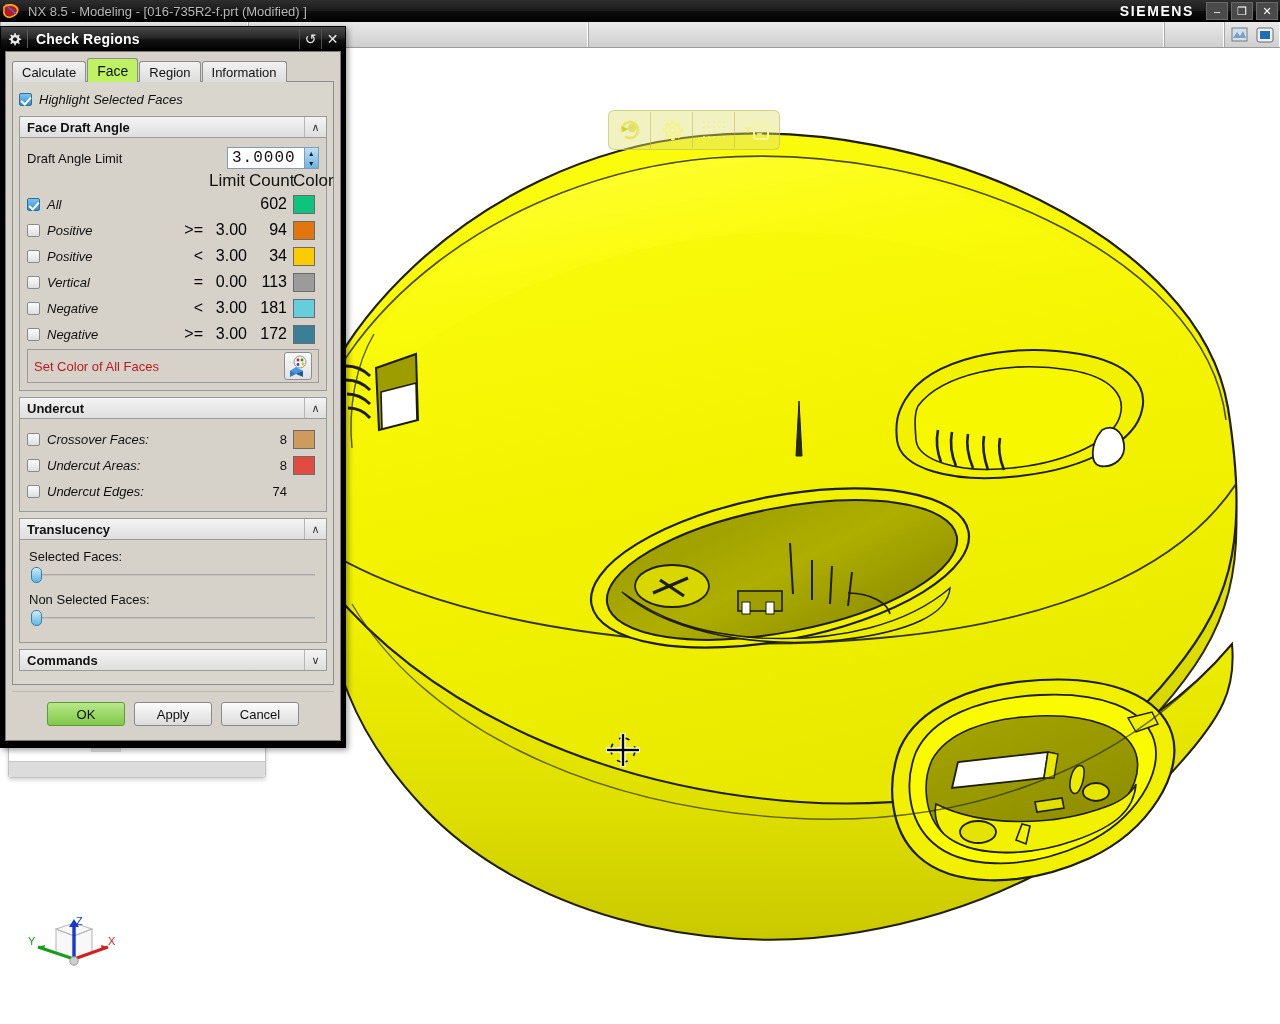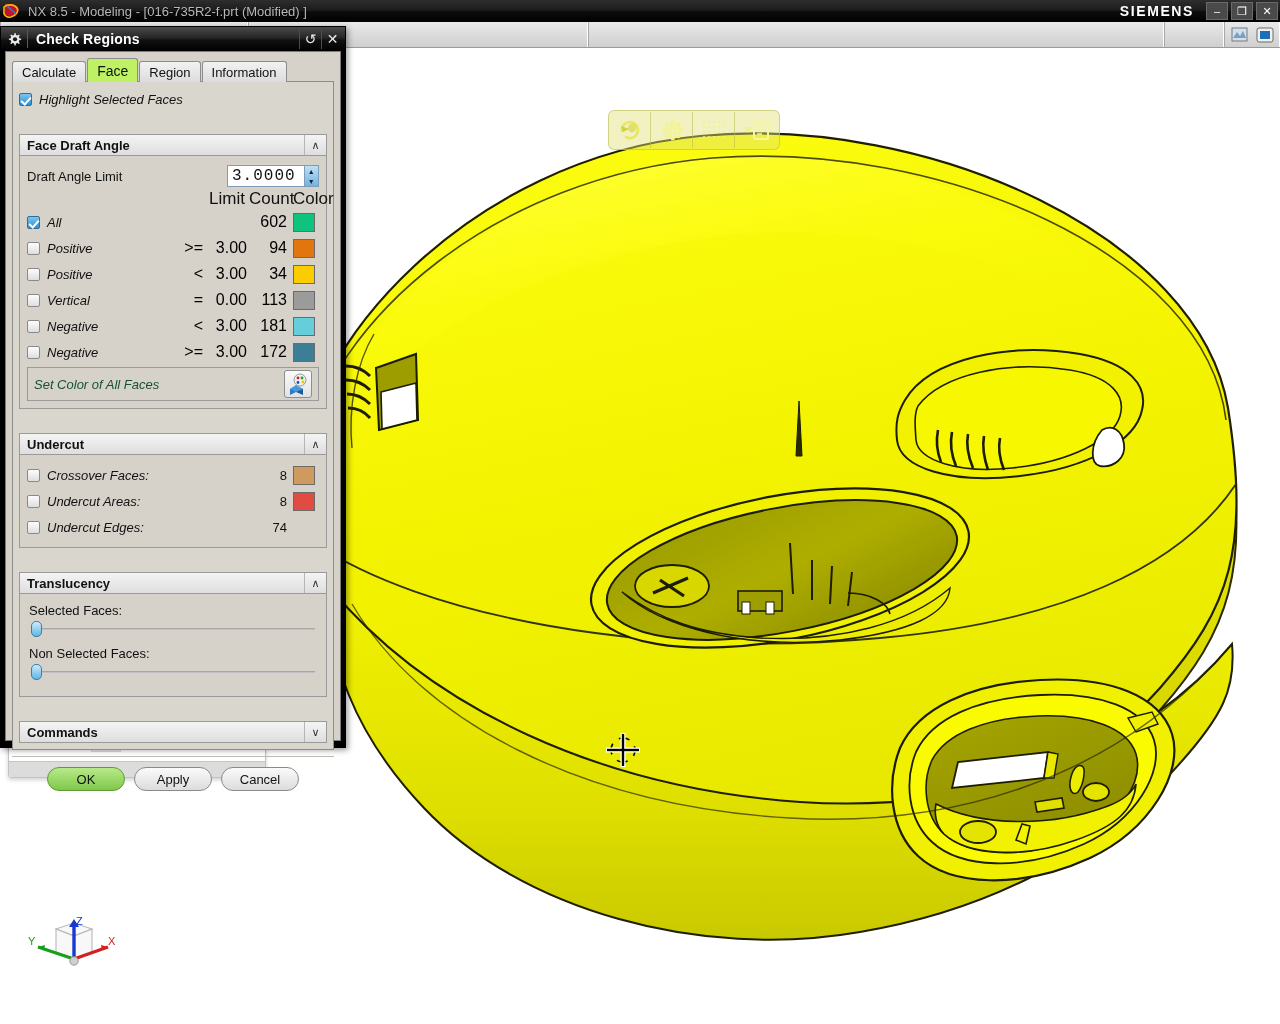--- a/index.html
+++ b/index.html
@@ -140,21 +140,21 @@
   }
   .cbox.checked { background: linear-gradient(to bottom,#7fc4ef,#2f8fd0); border-color:#2a6f9e; }
   .cbox.checked::after {
     content:""; position:absolute; left:3px; top:1px; width:4px; height:8px;
     border: solid #ffffff; border-width: 0 2px 2px 0; transform: rotate(42deg);
   }
   .cbox.plain { border:1px solid #8a8a8a; background:linear-gradient(to bottom,#fdfdfd,#dedede); }
   .chk-label { font-size: 13px; color:#111; margin-left: 7px; font-style: italic; }
 
   
-  .group { margin-top: 24px; }
+  .group { margin-top: 6px; }
   .group-head {
     display:flex; align-items:center; height: 22px;
     background: linear-gradient(to bottom,#f4f4f4,#dedede);
     border: 1px solid #9a9a9a;
   }
   .group-head .gh-title {
     font-size: 13px; font-weight: bold; color:#111; padding-left: 7px; flex: 1 1 auto;
   }
   .group-head .gh-chev {
     width: 22px; height: 100%; border-left: 1px solid #b5b5b5;
@@ -187,21 +187,21 @@
   .col-limit-op { width: 26px; text-align: right; }
   .col-limit-val { width: 46px; text-align: right; padding-right: 2px; }
   .col-count { width: 44px; text-align: right; padding-right: 6px; }
   .col-color { width: 26px; text-align: center; }
   .facerow { display:flex; align-items:center; height: 26px; }
   .facerow .fl { flex:1 1 auto; display:flex; align-items:center; }
   .swatch { width: 22px; height: 19px; border:1px solid #6b6b6b; }
 
   .setcolor-row { display:flex; align-items:center; height: 34px;
     border:1px solid #9a9a9a; background:#d6d2ca; margin-top:2px; padding: 0 6px; }
-  .setcolor-row .scl { flex:1 1 auto; font-size:13px; color:#14532d;font-style:italic; }
+  .setcolor-row .scl { flex:1 1 auto; font-size:13px; color:#b91c1c; }
   .colorbtn { width: 28px; height: 28px; border:1px solid #8e8e8e; border-radius:3px;
     background: linear-gradient(to bottom,#fbfbfb,#e2e2e2); display:flex;
     align-items:center; justify-content:center; }
 
   .ucrow { display:flex; align-items:center; height: 26px; }
   .ucrow .ucl { flex:1 1 auto; display:flex; align-items:center; }
   .ucrow .ucn { width: 46px; text-align:right; font-size:13px; color:#111; padding-right:6px; }
 
   .tl-label { font-size:13px; color:#111; margin: 2px 0 2px 2px; }
   .slider { position: relative; height: 18px; margin: 0 4px 8px 4px; }
@@ -209,21 +209,21 @@
     background: linear-gradient(to bottom,#9a9a9a,#cfcfcf); }
   .slider .thumb {
     position:absolute; left:0; top:1px; width: 11px; height: 16px; border-radius: 5px;
     background: linear-gradient(to bottom,#cfeaf9,#5cb7e4); border:1px solid #3b7fa8;
   }
 
   .btnbar { display:flex; justify-content:center; gap:9px; padding: 10px 0 8px 0;
     border-top: 1px solid #bdbab2; margin-top: 6px; }
   .btn {
     min-width: 78px; height: 24px; font-size: 13px; color:#111;
-    border:1px solid #8a8a8a; border-radius:12px;
+    border:1px solid #8a8a8a; border-radius:3px;
     background: linear-gradient(to bottom,#fbfbfb,#dcdcdc);
     display:flex; align-items:center; justify-content:center;
   }
   .btn.ok { background: linear-gradient(to bottom,#b8e98a,#7fc84a);
     border-color:#5f9a36; }
   .spacer { flex: 1 1 auto; }
 </style>
 </head>
 <body>
 

